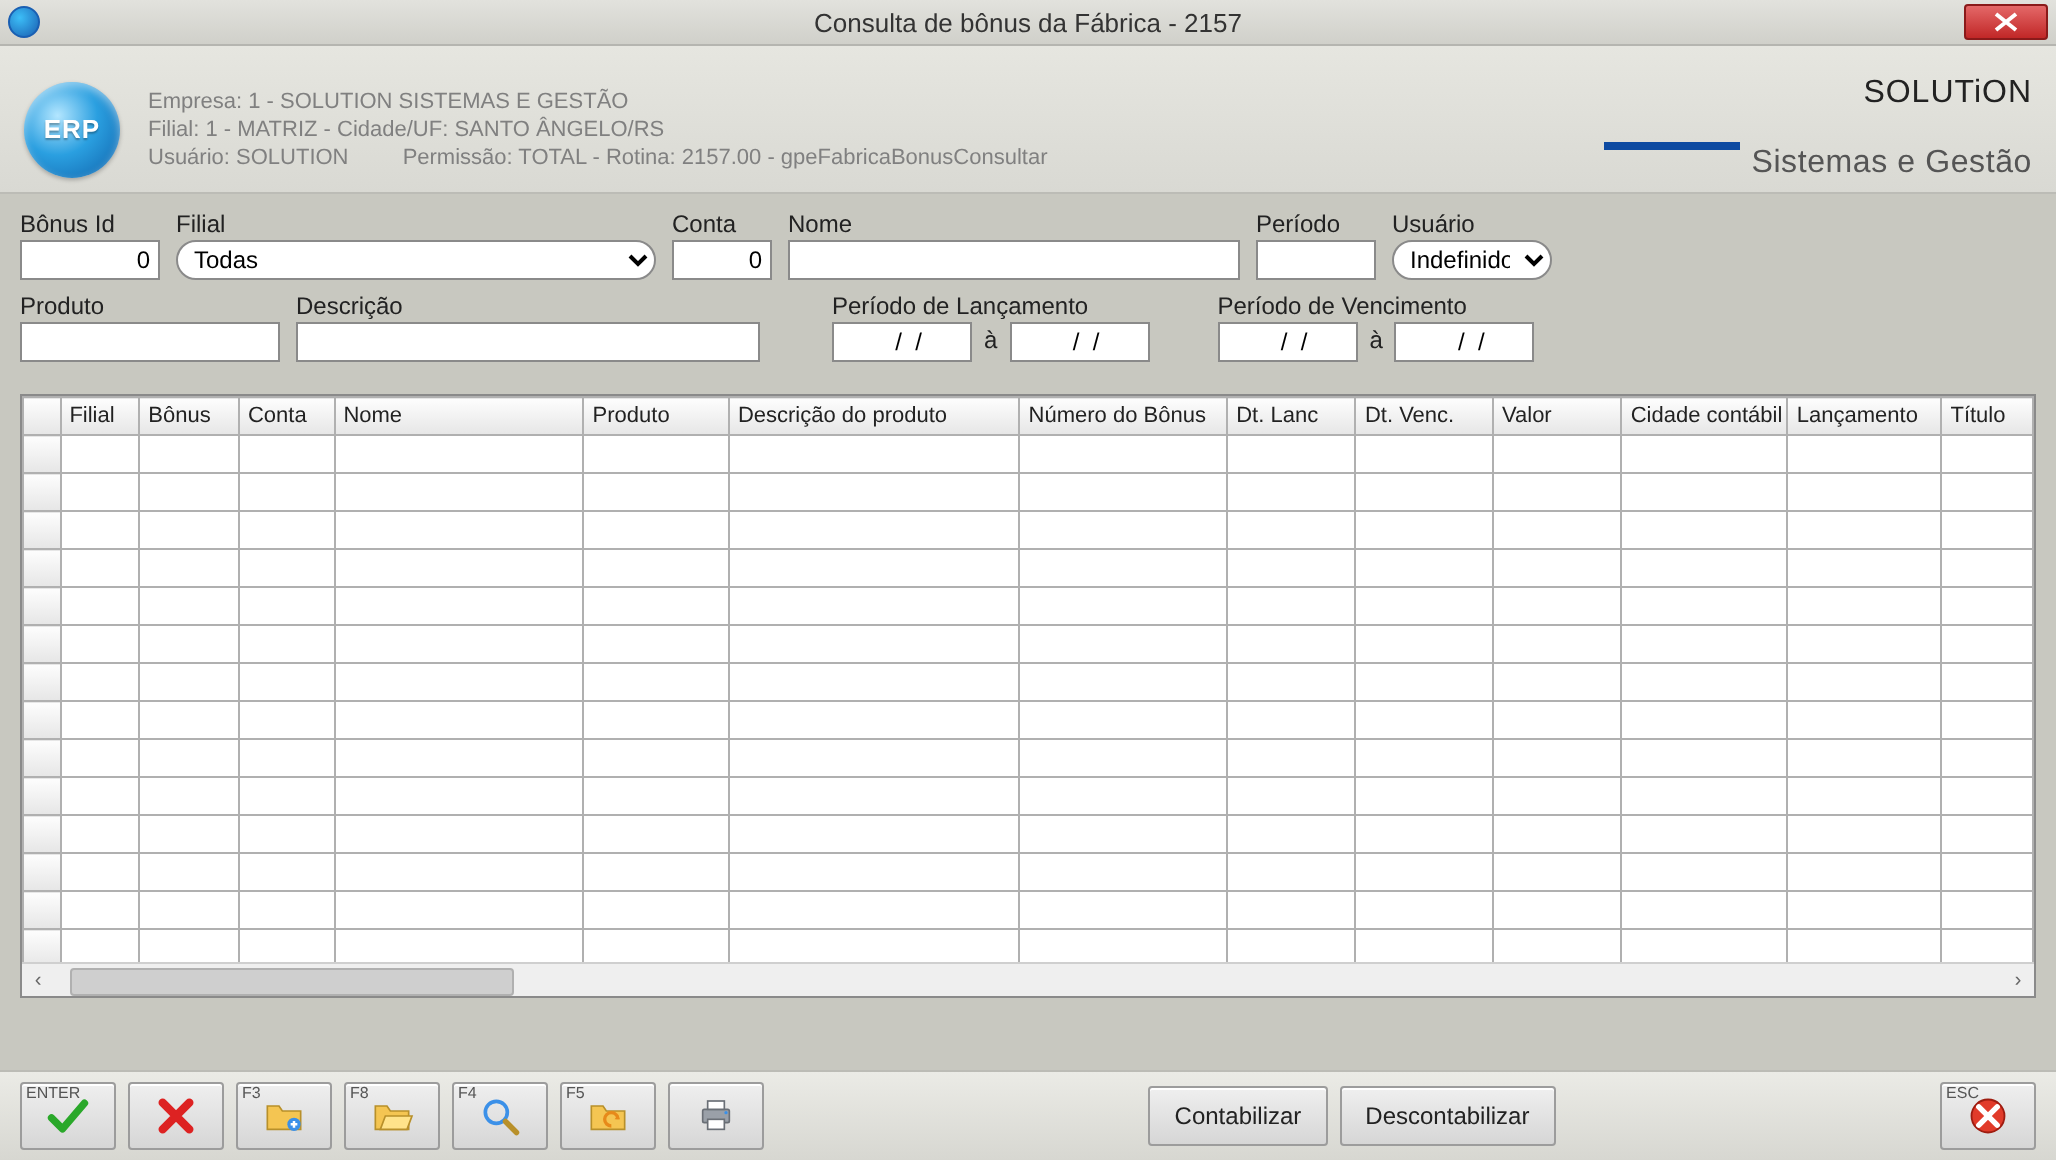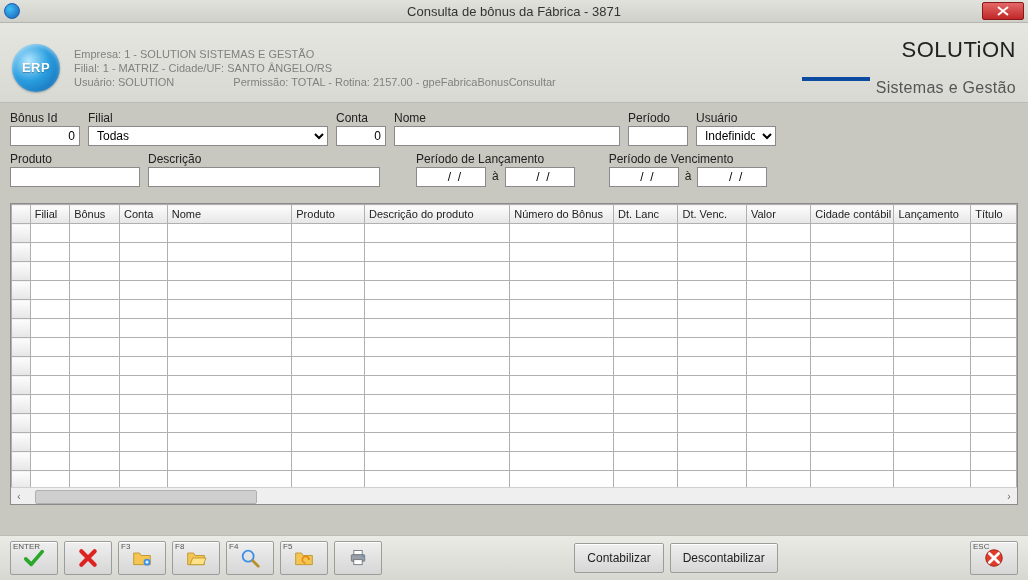--- a/index.html
+++ b/index.html
@@ -71,29 +71,29 @@
     color: #fff; font-weight: bold; font-size: 13px; letter-spacing: 0.5px;
     text-shadow: 0 1px 1px rgba(0,0,0,0.3);
   }
   .header-info {
     flex: 1;
     color: var(--cinza-header-info);
     font-size: 11px;
     line-height: 14px;
   }
   .header-info .row { white-space: nowrap; }
-  .header-info .perm { display: inline-block; margin-left: 56px; }
+  .header-info .perm { display: inline-block; margin-left: 24px; }
 
   .brand {
     text-align: right;
     line-height: 1;
   }
   .brand .main {
     font-family: "Arial Black", Arial, sans-serif;
-    font-size: 22px;
+    font-size: 16px;
     letter-spacing: 0.5px;
     color: #222;
     text-align: right;
   }
   .brand .sub {
     font-size: 16px; color: #555;
     margin-top: 19px;
     letter-spacing: 0.3px;
   }
   .brand .bar {
@@ -113,21 +113,21 @@
   input[type=text], input.num, select {
     border: 1px solid #8a8a8a;
     background: #fff;
     height: 20px;
     padding: 0 4px;
     font-size: 12px;
     box-sizing: border-box;
   }
   input.num { text-align: right; }
   input.date { text-align: center; }
-  select { height: 20px; }
+  select { height: 20px; border-radius: 10px; }
 
   
   .grid-wrap {
     margin: 0 10px;
     background: #fff;
     border: 1px solid #8a8a8a;
     height: 300px;
     overflow: hidden;
     position: relative;
   }
@@ -211,21 +211,21 @@
   }
 
   
   svg { display:block; }
 </style>
 </head>
 <body>
 
 <div class="titlebar">
   <div class="icon"></div>
-  <div class="title">Consulta de bônus da Fábrica - 3871</div>
+  <div class="title">Consulta de bônus da Fábrica - 2157</div>
   <div class="close">
     <svg width="12" height="10" viewBox="0 0 12 10">
       <path d="M1 1 L11 9 M11 1 L1 9" stroke="#fff" stroke-width="2"></path>
     </svg>
   </div>
 </div>
 
 <div class="header">
   <div class="erp-logo"></div>
   <div class="header-info">

